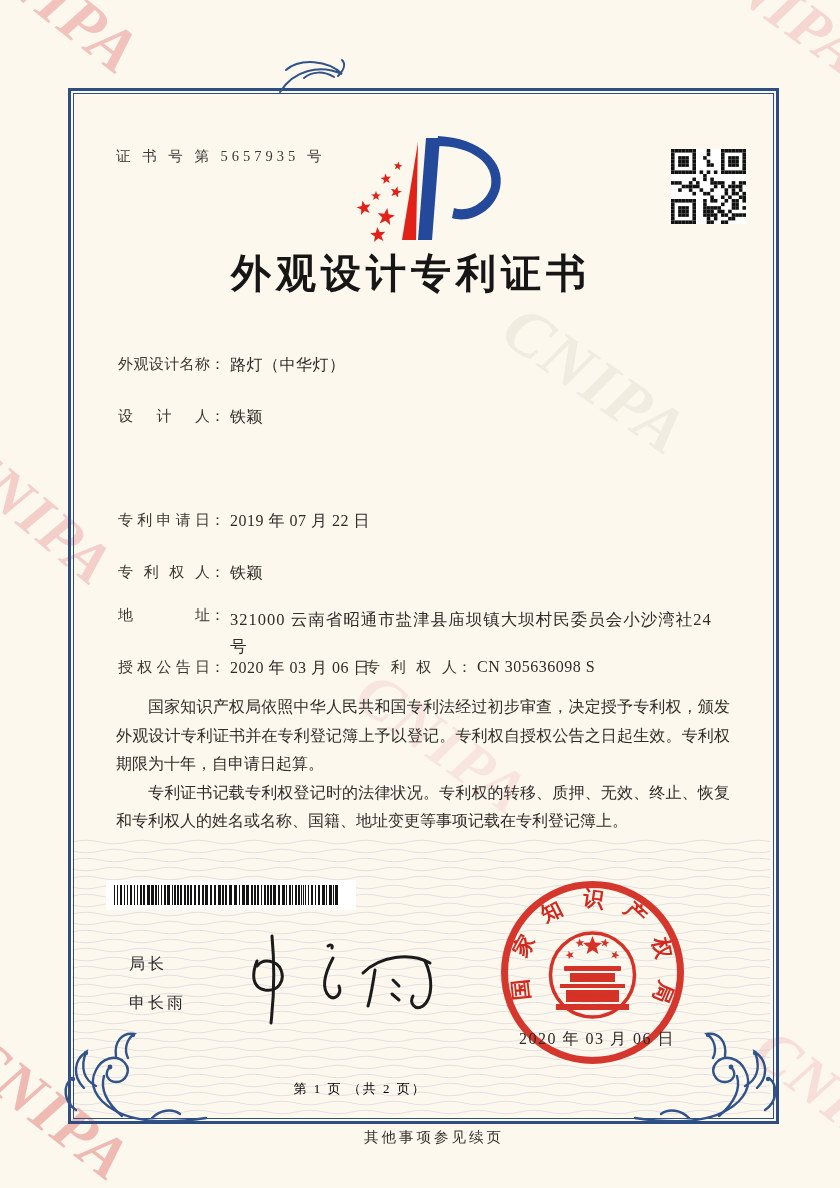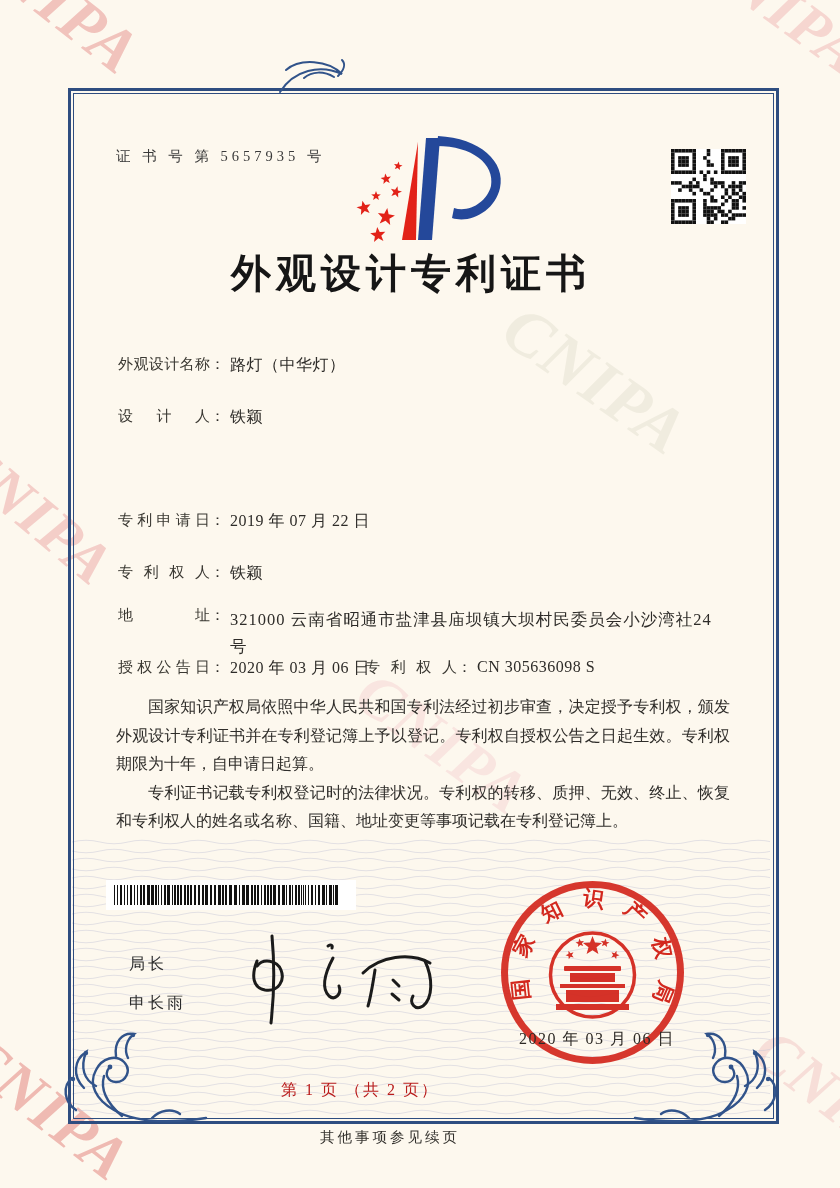--- a/index.html
+++ b/index.html
@@ -84,25 +84,25 @@
   .signature{left:215px;top:928px;z-index:5;}
 
   .seal{left:500px;top:880px;z-index:5;}
   .seal-date{
     left:519px;top:1029px;font-size:16px;letter-spacing:1.5px;
     color:#2e2a26;z-index:6;white-space:nowrap;
   }
 
   .page-info{
     left:0;top:1080px;width:720px;text-align:center;
-    font-size:16px;letter-spacing:2px;color:#b91c1c;z-index:5;
+    font-size:13px;letter-spacing:2px;color:#000000;z-index:5;
   }
   .cont-note{
     left:0;top:1128px;width:780px;text-align:center;
-    font-size:14.5px;letter-spacing:3px;color:#33312d;z-index:5;
+    font-size:14.5px;letter-spacing:3px;color:#33312d;z-index:5;padding-left:44px;
   }
 </style>
 </head>
 <body>
 
 <span class="wm wm-tl">CNIPA</span>
 <span class="wm wm-tr">CNIPA</span>
 <span class="wm wm-lm">CNIPA</span>
 <span class="wm wm-c">CNIPA</span>
 <span class="wm wm-bm">CNIPA</span>

